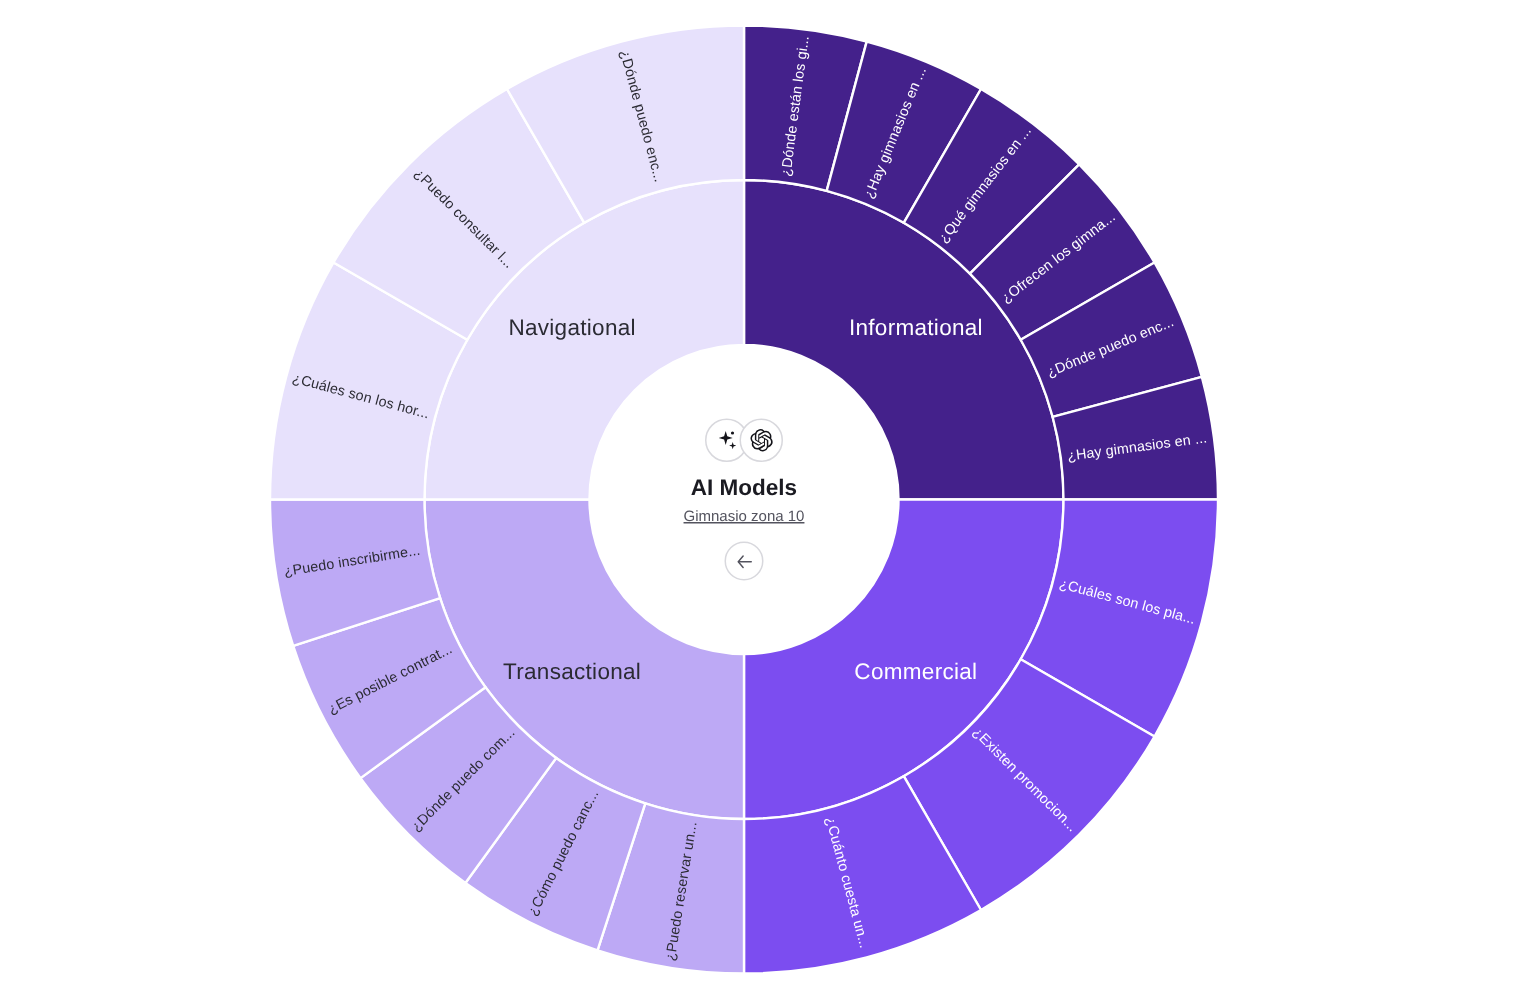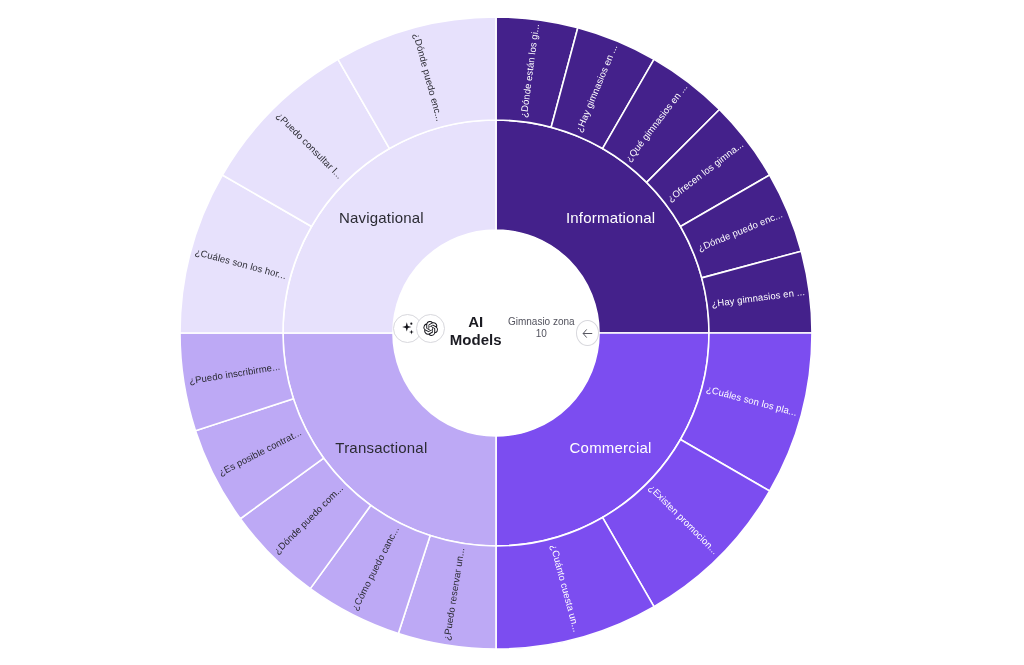--- a/index.html
+++ b/index.html
@@ -43,21 +43,21 @@
   }
   .center-hub {
     position: absolute;
     left: 393px;
     top: 230px;
     width: 206px;
     height: 206px;
     border-radius: 50%;
     background: #ffffff;
     display: flex;
-    flex-direction: row;
+    flex-direction: column;
     align-items: center;
     justify-content: center;
     box-sizing: border-box;
   }
   .hub-icons {
     display: flex;
     align-items: center;
     justify-content: center;
     margin-bottom: 9px;
   }
@@ -82,20 +82,21 @@
     line-height: 1.2;
     margin-bottom: 4px;
     text-align: center;
   }
   .hub-sub {
     font-size: 10px;
     color: #53535e;
     line-height: 1.2;
     margin-bottom: 10px;
     text-align: center;
+    text-decoration: underline;
   }
   .hub-back {
     width: 26px;
     height: 26px;
     border-radius: 50%;
     border: 1px solid #d8d8dd;
     background: #ffffff;
     display: flex;
     align-items: center;
     justify-content: center;

